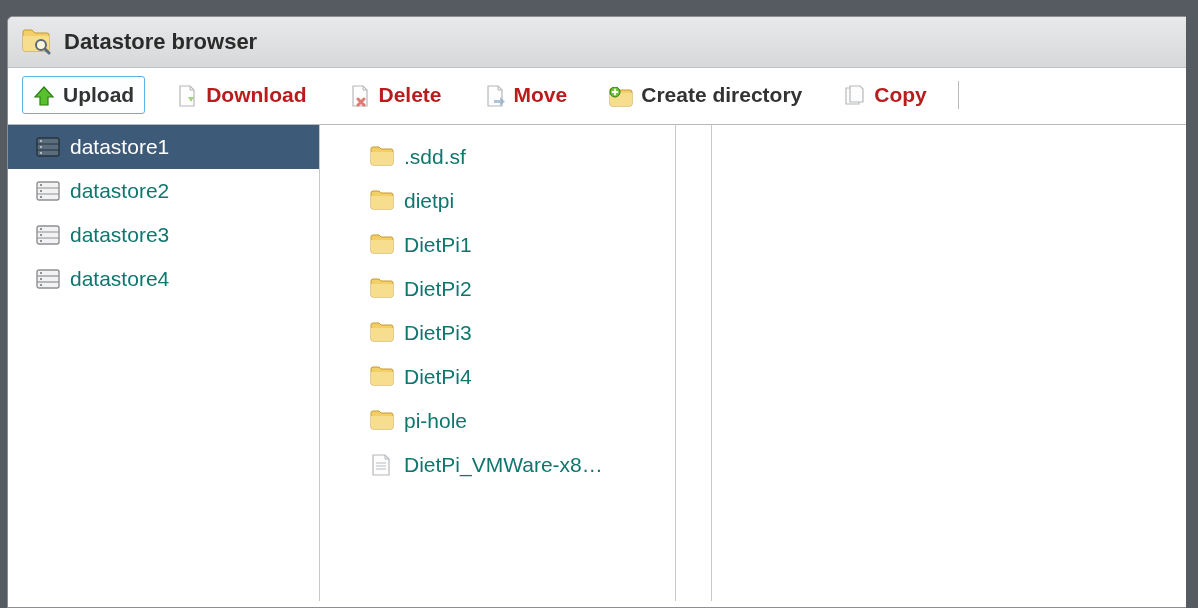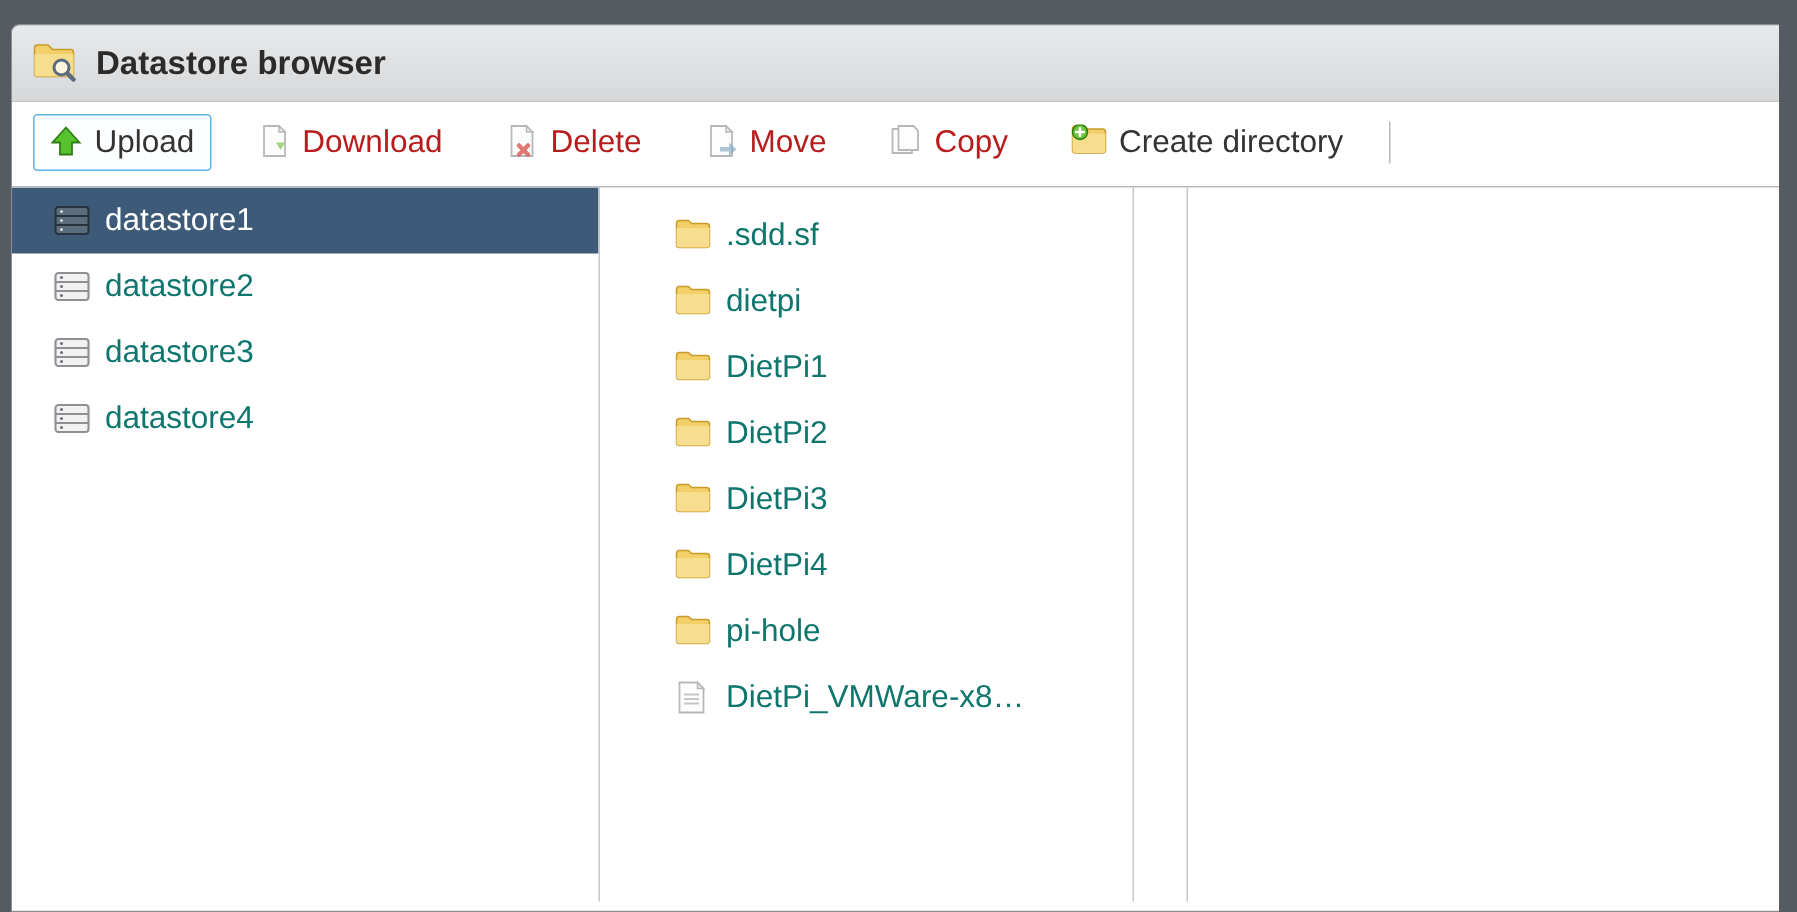--- a/index.html
+++ b/index.html
@@ -34,42 +34,43 @@
   .toolbar {
     background: #fff;
     padding: 8px 14px 10px 14px;
     display: flex;
     align-items: center;
     gap: 20px;
     border-bottom: 1px solid #b8bbbe;
   }
   .tool-btn {
     display: inline-flex;
-    align-items: flex-start;
+    align-items: flex-end;
     gap: 8px;
     font-size: 21px;
     color: #333;
     padding: 6px 10px;
     border: 1px solid transparent;
     border-radius: 3px;
     cursor: pointer;
+    font-weight: bold;
   }
   .tool-btn.disabled { color: #b91c1c; cursor: default; }
   .tool-btn.selected { border-color: #5cb3e8; background: #fdfeff; }
   .tool-sep { width: 1px; height: 28px; background: #b8bbbe; }
 
   .main {
     display: flex;
     height: calc(100% - 60px - 54px);
   }
   .col {
     border-right: 1px solid #c6c8ca;
     overflow-y: auto;
   }
-  .col1 { width: 392px; }
+  .col1 { width: 312px; }
   .col2 { width: 356px; padding-top: 10px; }
   .col3 { width: 36px; }
   .col-remainder { flex: 1; }
 
   .ds-item, .fs-item {
     display: flex;
     align-items: center;
     gap: 10px;
     padding: 10px 14px 10px 28px;
     font-size: 21px;
@@ -212,35 +213,35 @@
       <span>Delete</span>
     </div>
     <div class="tool-btn disabled">
       <span class="ico">
           <svg width="22" height="22" viewBox="0 0 22 22">
             <use href="#svg-move"></use>
           </svg>
         </span>
       <span>Move</span>
     </div>
-    <div class="tool-btn disabled">
-      <span class="ico">
-          <svg width="22" height="22" viewBox="0 0 22 22">
-            <use href="#svg-copy"></use>
-          </svg>
-        </span>
-      <span>Copy</span>
-    </div>
     <div class="tool-btn">
       <span class="ico">
           <svg width="24" height="20" viewBox="0 0 24 20">
             <use href="#svg-createdir"></use>
           </svg>
         </span>
       <span>Create directory</span>
+    </div>
+    <div class="tool-btn disabled">
+      <span class="ico">
+          <svg width="22" height="22" viewBox="0 0 22 22">
+            <use href="#svg-copy"></use>
+          </svg>
+        </span>
+      <span>Copy</span>
     </div>
     <div class="tool-sep"></div>
   </div>
 
   <div class="main">
     <div class="col col1" id="ds-list">
         <div class="ds-item selected">
           <span class="ico">
             <svg width="24" height="20" viewBox="0 0 24 20">
               <use href="#svg-disk-sel"></use>

